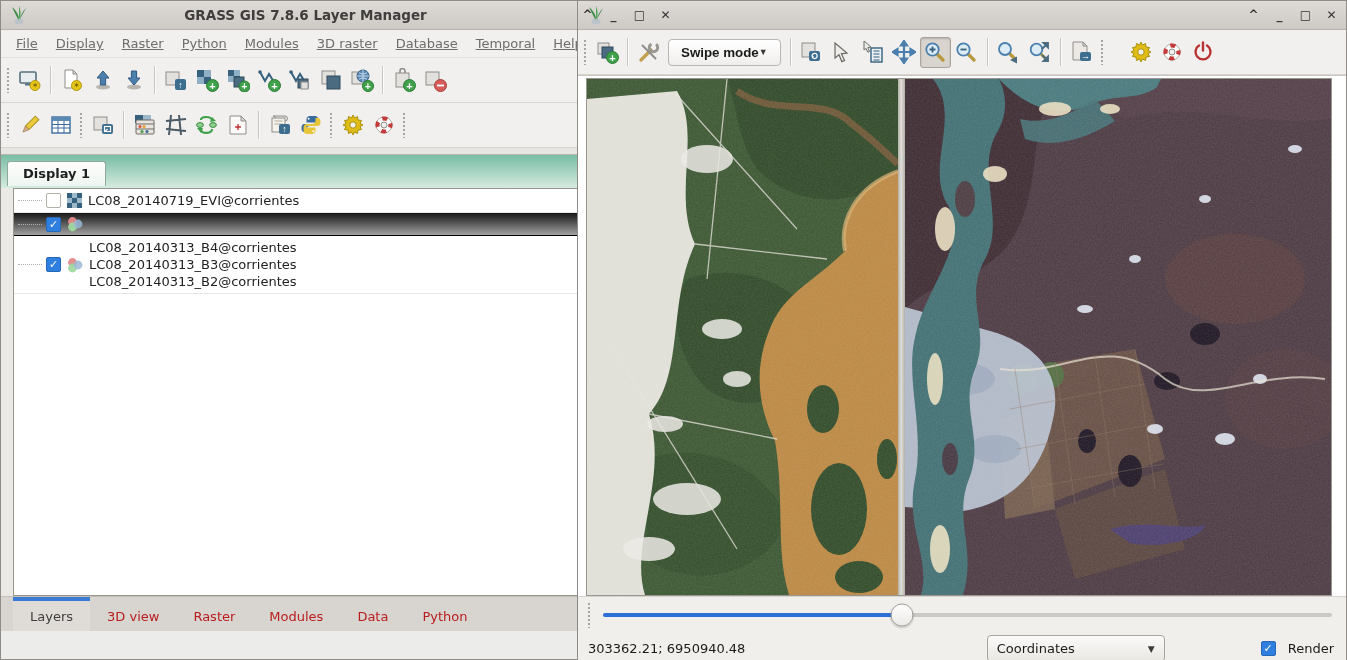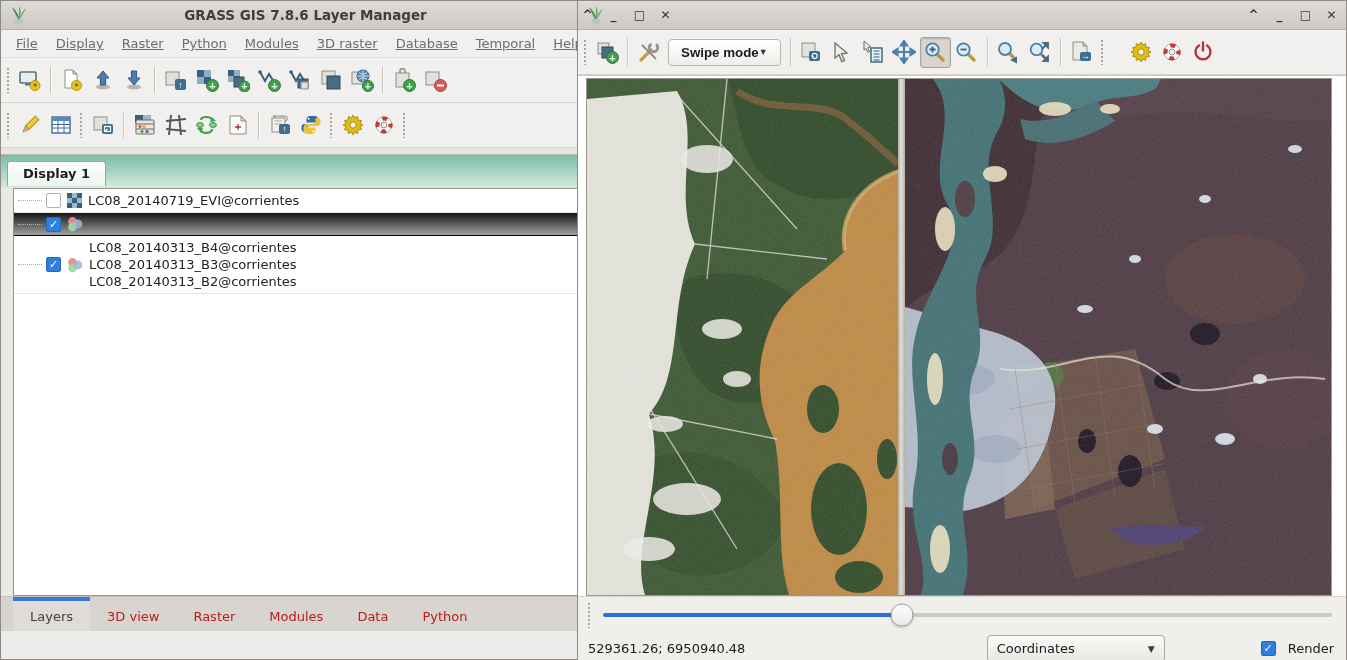--- a/index.html
+++ b/index.html
@@ -693,21 +693,21 @@
 
   <div class="sliderrow">
     <span class="grip"></span>
     <div class="track">
       <div class="fill"></div>
       <div class="thumb"></div>
     </div>
   </div>
 
   <div class="msstatus">
-    <span class="coords">529361.26; 6950940.48</span>
+    <span class="coords">303362.21; 6950940.48</span>
     <div class="dropdown">
       <span>Coordinates</span>
       <span class="arr">▼</span>
     </div>
     <span class="rendercb">
       <span class="cb on">✓</span>
       <span>Render</span>
     </span>
   </div>
 </div>

